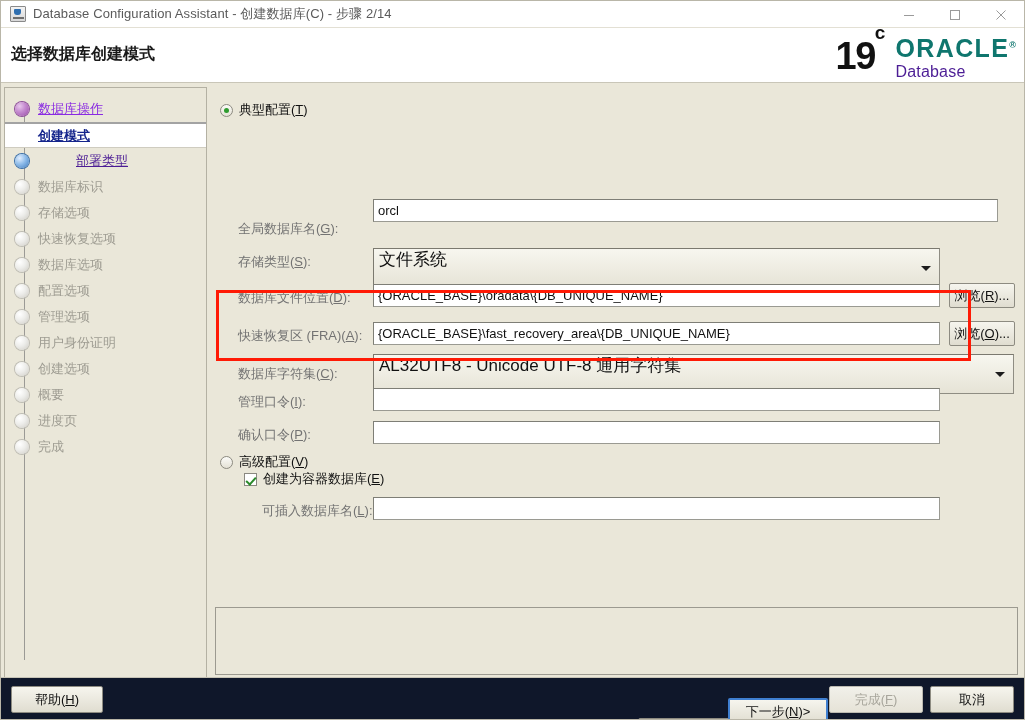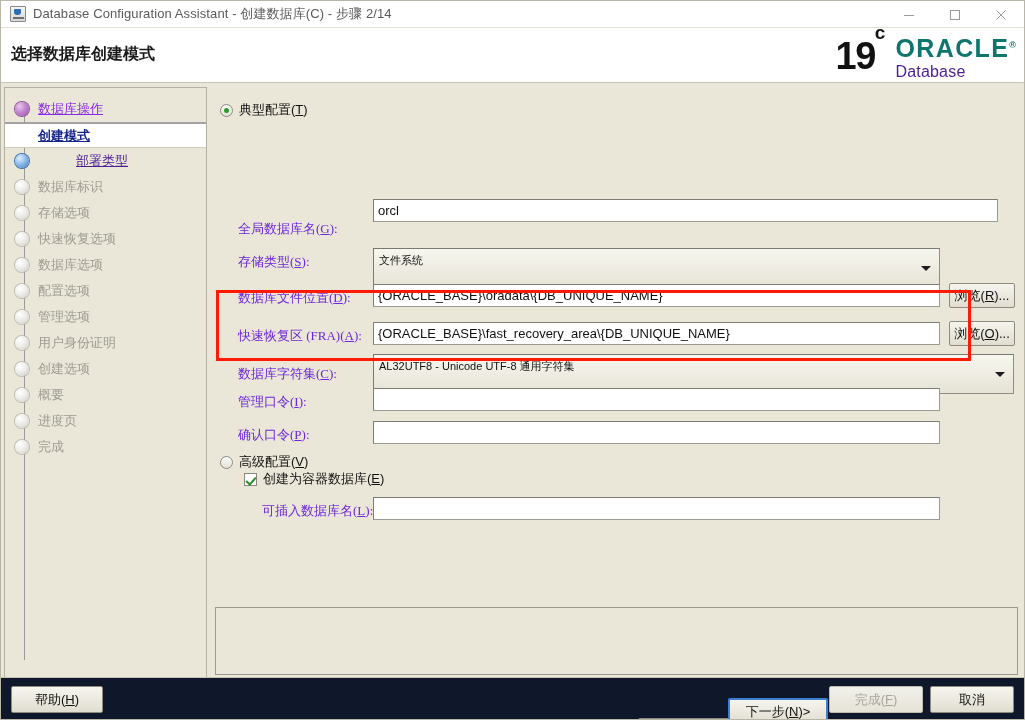--- a/index.html
+++ b/index.html
@@ -153,43 +153,43 @@
   }
   .radio.on::after {
     content: ""; position: absolute; left: 3px; top: 3px;
     width: 5px; height: 5px; border-radius: 50%;
     background: #2e9b2e;
   }
   .radio-label { font-size: 13px; color: #111; white-space: nowrap; }
 
   
   .flabel {
-    position: absolute; font-size: 13px; color: #6d28d9;
-    white-space: nowrap; text-align: left; font-family: Liberation Serif, serif;
+    position: absolute; font-size: 13px; color: #737373;
+    white-space: nowrap; text-align: left;
   }
   .u { text-decoration: underline; }
 
   
   .tbox {
     position: absolute; height: 23px;
     background: #ffffff;
     border: 1px solid #9a9a92;
     border-top-color: #7e7e76; border-left-color: #7e7e76;
     font-size: 13px; color: #111;
     padding: 0 4px; line-height: 21px;
     white-space: nowrap; overflow: hidden;
   }
 
   
   .combo {
     position: absolute; height: 40px;
     background: linear-gradient(#f7f6ef, #e6e3d6);
     border: 1px solid #8f8d83;
     border-top-color: #7b796f; border-left-color: #7b796f;
-    font-size: 11px; color: #111;
+    font-size: 17px; color: #111;
     padding: 0 26px 0 5px; line-height: 22px;
     white-space: nowrap; overflow: hidden;
   }
   .combo .arrow {
     position: absolute; right: 8px; top: 50%;
     margin-top: -2px;
     width: 0; height: 0;
     border-left: 5px solid transparent;
     border-right: 5px solid transparent;
     border-top: 5px solid #1c1c1c;

